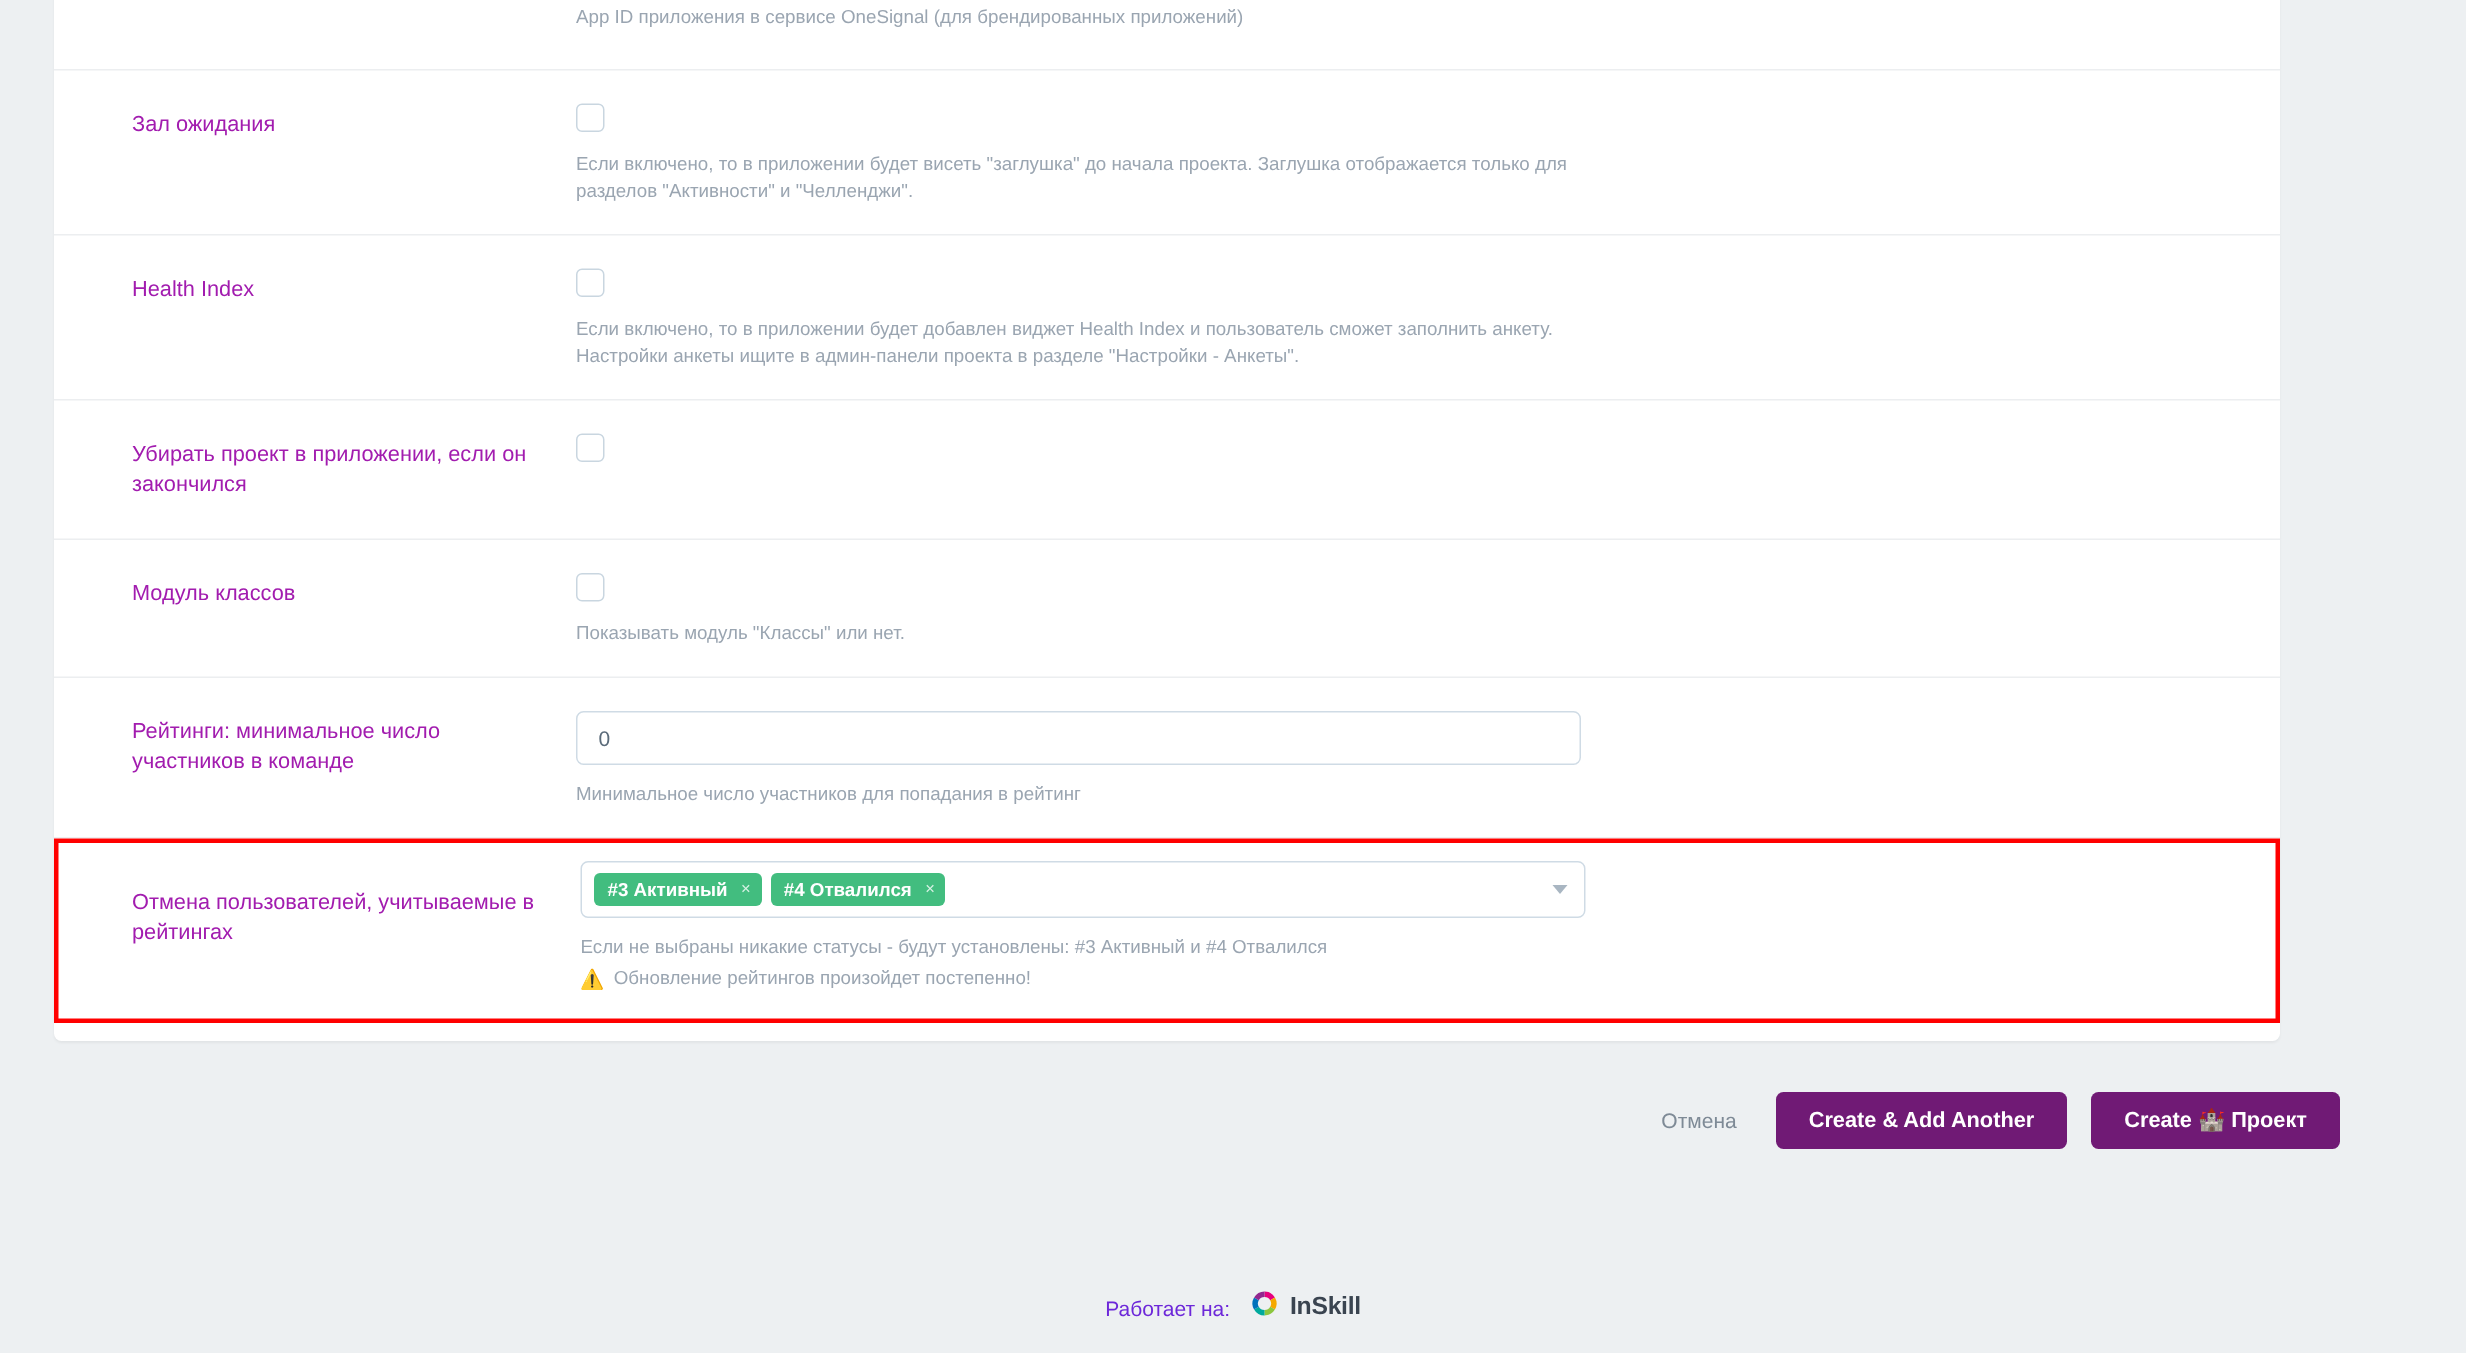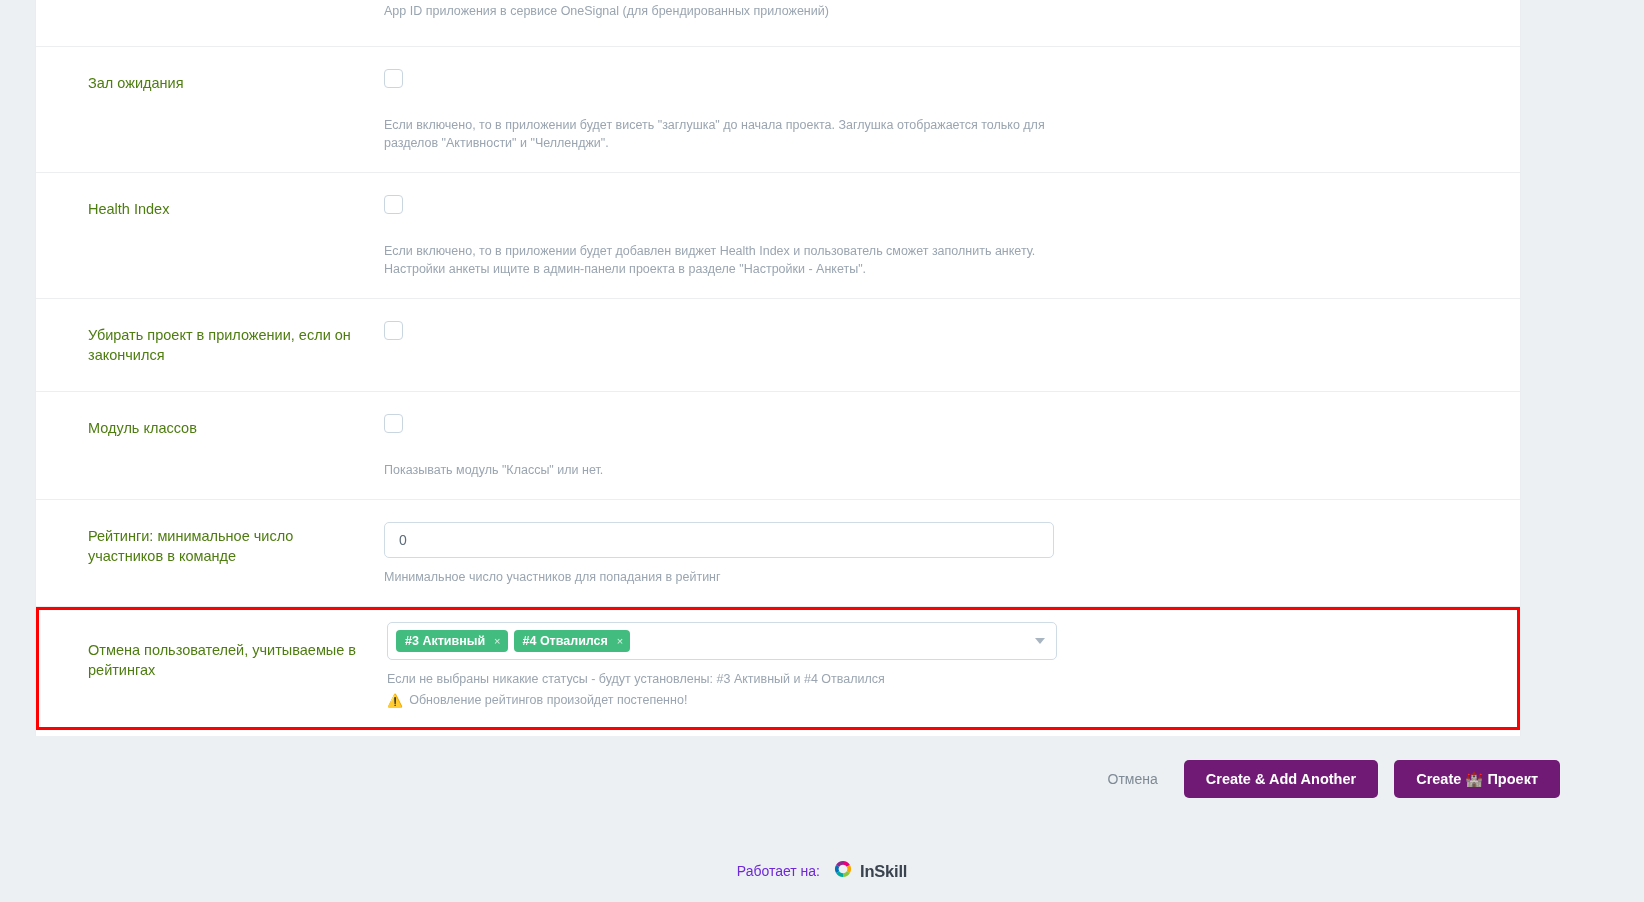--- a/index.html
+++ b/index.html
@@ -39,36 +39,36 @@
     align-items: flex-start;
     border-bottom: 1px solid #eceef0;
     padding: 0;
   }
   .form-row.last { border-bottom: none; }
 
   .row-label {
     width: 348px;
     flex: 0 0 348px;
     padding: 26px 16px 26px 52px;
-    color: #4d7c0f;
+    color: #a21caf;
     font-size: 14.5px;
     line-height: 20px;
     font-weight: 400;
   }
   .row-field {
     flex: 1 1 auto;
     padding: 22px 40px 20px 0;
   }
 
   .help-text {
     color: #9aa5b1;
     font-size: 12.5px;
     line-height: 18px;
     max-width: 680px;
-    margin-top: 28px;
+    margin-top: 12px;
   }
   .help-text.tight { margin-top: 10px; }
 
   
   .cbox {
     width: 19px;
     height: 19px;
     border: 1.5px solid #c9d6e0;
     border-radius: 4px;
     background: #fff;
@@ -162,21 +162,21 @@
     color: #9aa5b1;
     font-size: 12.5px;
     line-height: 18px;
   }
   .warn-ico { font-size: 13px; line-height: 13px; }
 
   
   #action-bar {
     position: absolute;
     left: 0;
-    top: 736px;
+    top: 704px;
     width: 1644px;
     height: 86px;
     background: #edf0f2;
     display: flex;
     align-items: center;
     justify-content: flex-end;
     padding-right: 84px;
     gap: 16px;
   }
   .btn-link {

